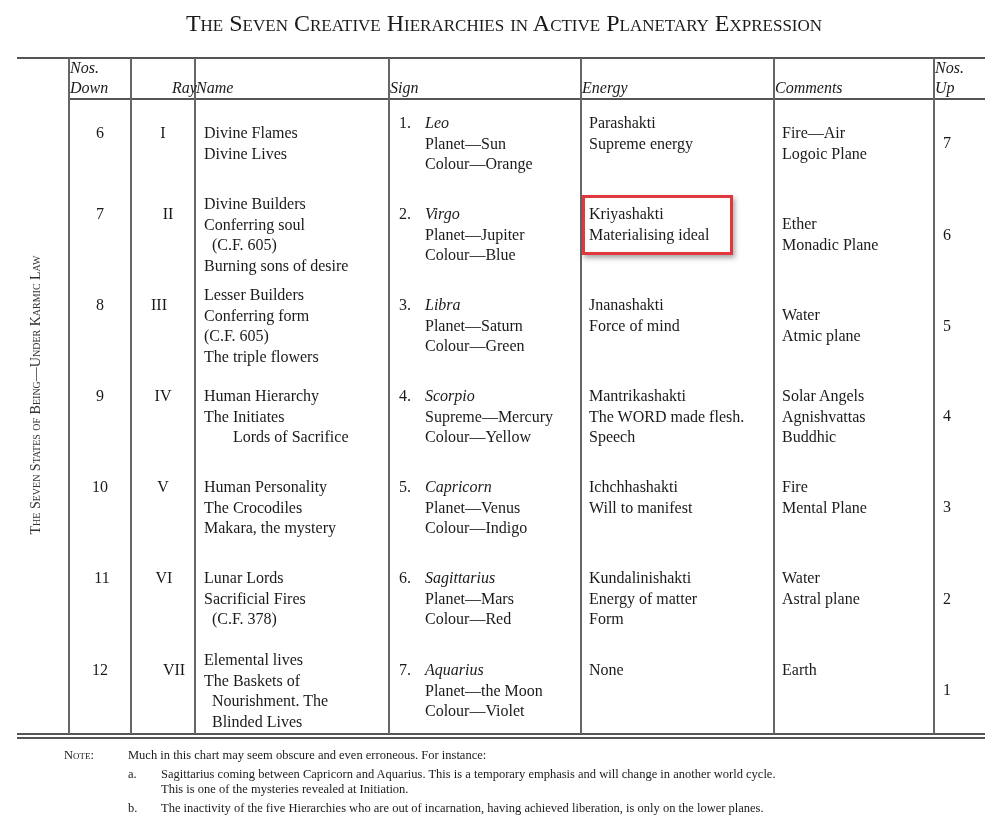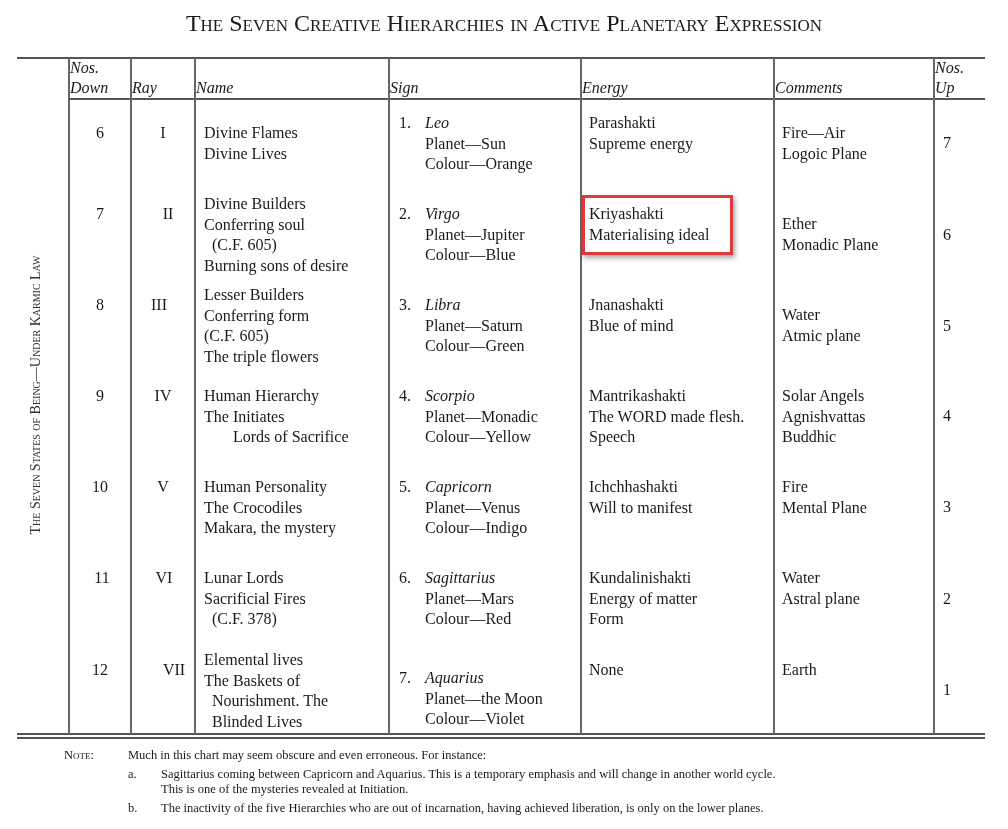--- a/index.html
+++ b/index.html
@@ -45,21 +45,21 @@
 <div class="vline" style="left:194px"></div>
 <div class="vline" style="left:388px"></div>
 <div class="vline" style="left:580px"></div>
 <div class="vline" style="left:773px"></div>
 <div class="vline" style="left:933px"></div>
 
 <div class="hdr" style="left:70px;width:60px;top:58px;">
   <div>Nos.</div>
   <div>Down</div>
 </div>
-<div class="hdr" style="left:132px;width:62px;top:78px;">Ray</div>
+<div class="hdr" style="left:132px;width:62px;top:78px;padding-left:40px;">Ray</div>
 <div class="hdr" style="left:196px;width:192px;top:78px;">Name</div>
 <div class="hdr" style="left:390px;width:190px;top:78px;">Sign</div>
 <div class="hdr" style="left:582px;width:191px;top:78px;">Energy</div>
 <div class="hdr" style="left:775px;width:158px;top:78px;">Comments</div>
 <div class="hdr" style="left:935px;width:50px;top:58px;">
   <div>Nos.</div>
   <div>Up</div>
 </div>
 
 <div id="rows">
@@ -113,37 +113,37 @@
       <div style="white-space: pre;">(C.F. 605)</div>
       <div style="white-space: pre;">The triple flowers</div>
     </div>
     <div class="cell " style="left: 399px; top: 295px;">
       <div><span class="sign-num">3.</span><span class="it">Libra</span></div>
       <div class="sign-ind">Planet—Saturn</div>
       <div class="sign-ind">Colour—Green</div>
     </div>
     <div class="cell " style="left: 589px; top: 295px;">
       <div>Jnanashakti</div>
-      <div>Blue of mind</div>
+      <div>Force of mind</div>
     </div>
     <div class="cell " style="left: 782px; top: 305px;">
       <div>Water</div>
       <div>Atmic plane</div>
     </div>
     <div class="cell " style="left: 943px; top: 316px;">5</div>
     <div class="cell c" style="left: 70px; top: 386px; width: 60px;">9</div>
     <div class="cell c" style="left: 132px; top: 386px; width: 62px;">IV</div>
     <div class="cell " style="left: 204px; top: 386px;">
       <div style="white-space: pre;">Human Hierarchy</div>
       <div style="white-space: pre;">The Initiates</div>
       <div style="white-space: pre; margin-left: 29px;">Lords of Sacrifice</div>
     </div>
     <div class="cell " style="left: 399px; top: 386px;">
       <div><span class="sign-num">4.</span><span class="it">Scorpio</span></div>
-      <div class="sign-ind">Planet—Monadic</div>
+      <div class="sign-ind">Supreme—Mercury</div>
       <div class="sign-ind">Colour—Yellow</div>
     </div>
     <div class="cell " style="left: 589px; top: 386px;">
       <div>Mantrikashakti</div>
       <div>The WORD made flesh.</div>
       <div>Speech</div>
     </div>
     <div class="cell " style="left: 782px; top: 386px;">
       <div>Solar Angels</div>
       <div>Agnishvattas</div>
@@ -194,21 +194,21 @@
     </div>
     <div class="cell " style="left: 943px; top: 589px;">2</div>
     <div class="cell c" style="left: 70px; top: 660px; width: 60px;">12</div>
     <div class="cell c" style="left: 132px; top: 660px; width: 84px;">VII</div>
     <div class="cell " style="left: 204px; top: 650px;">
       <div style="white-space: pre;">Elemental lives</div>
       <div style="white-space: pre;">The Baskets of</div>
       <div style="white-space: pre;">  Nourishment. The</div>
       <div style="white-space: pre;">  Blinded Lives</div>
     </div>
-    <div class="cell " style="left: 399px; top: 660px; margin-top: 8px;">
+    <div class="cell " style="left: 399px; top: 660px;">
       <div><span class="sign-num">7.</span><span class="it">Aquarius</span></div>
       <div class="sign-ind">Planet—the Moon</div>
       <div class="sign-ind">Colour—Violet</div>
     </div>
     <div class="cell " style="left: 589px; top: 660px;">
       <div>None</div>
     </div>
     <div class="cell " style="left: 782px; top: 660px;">
       <div>Earth</div>
     </div>

